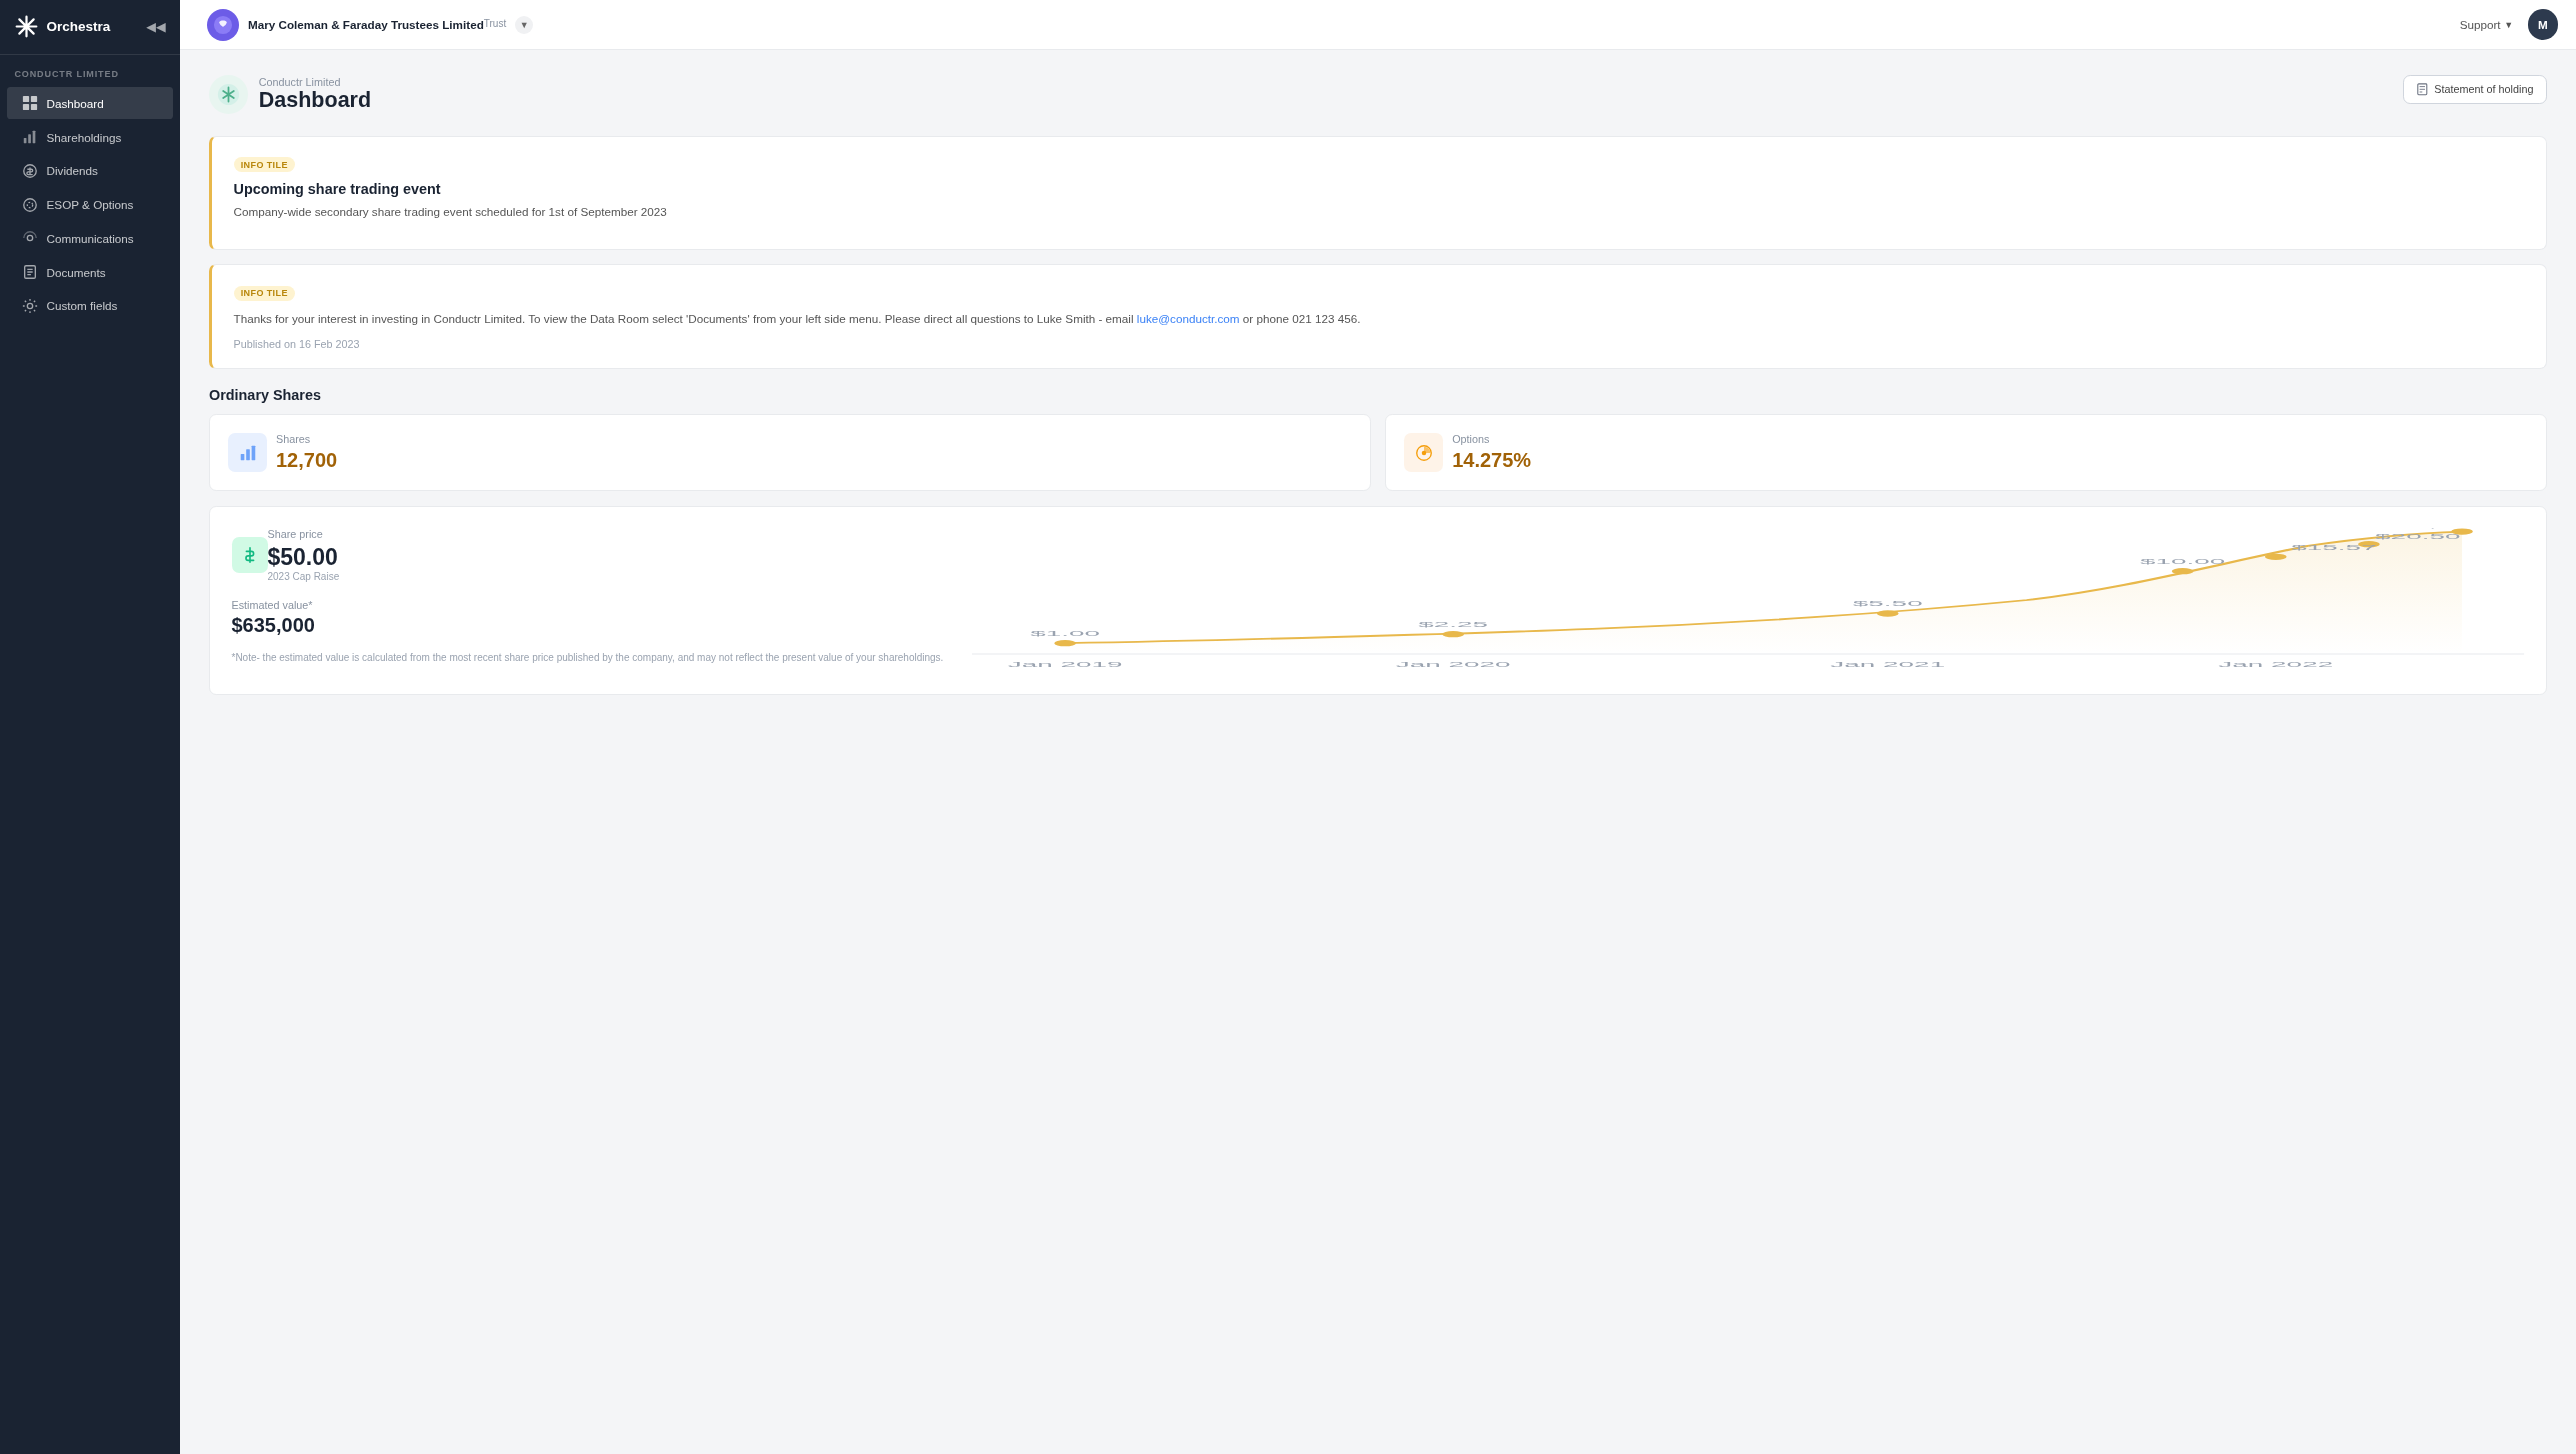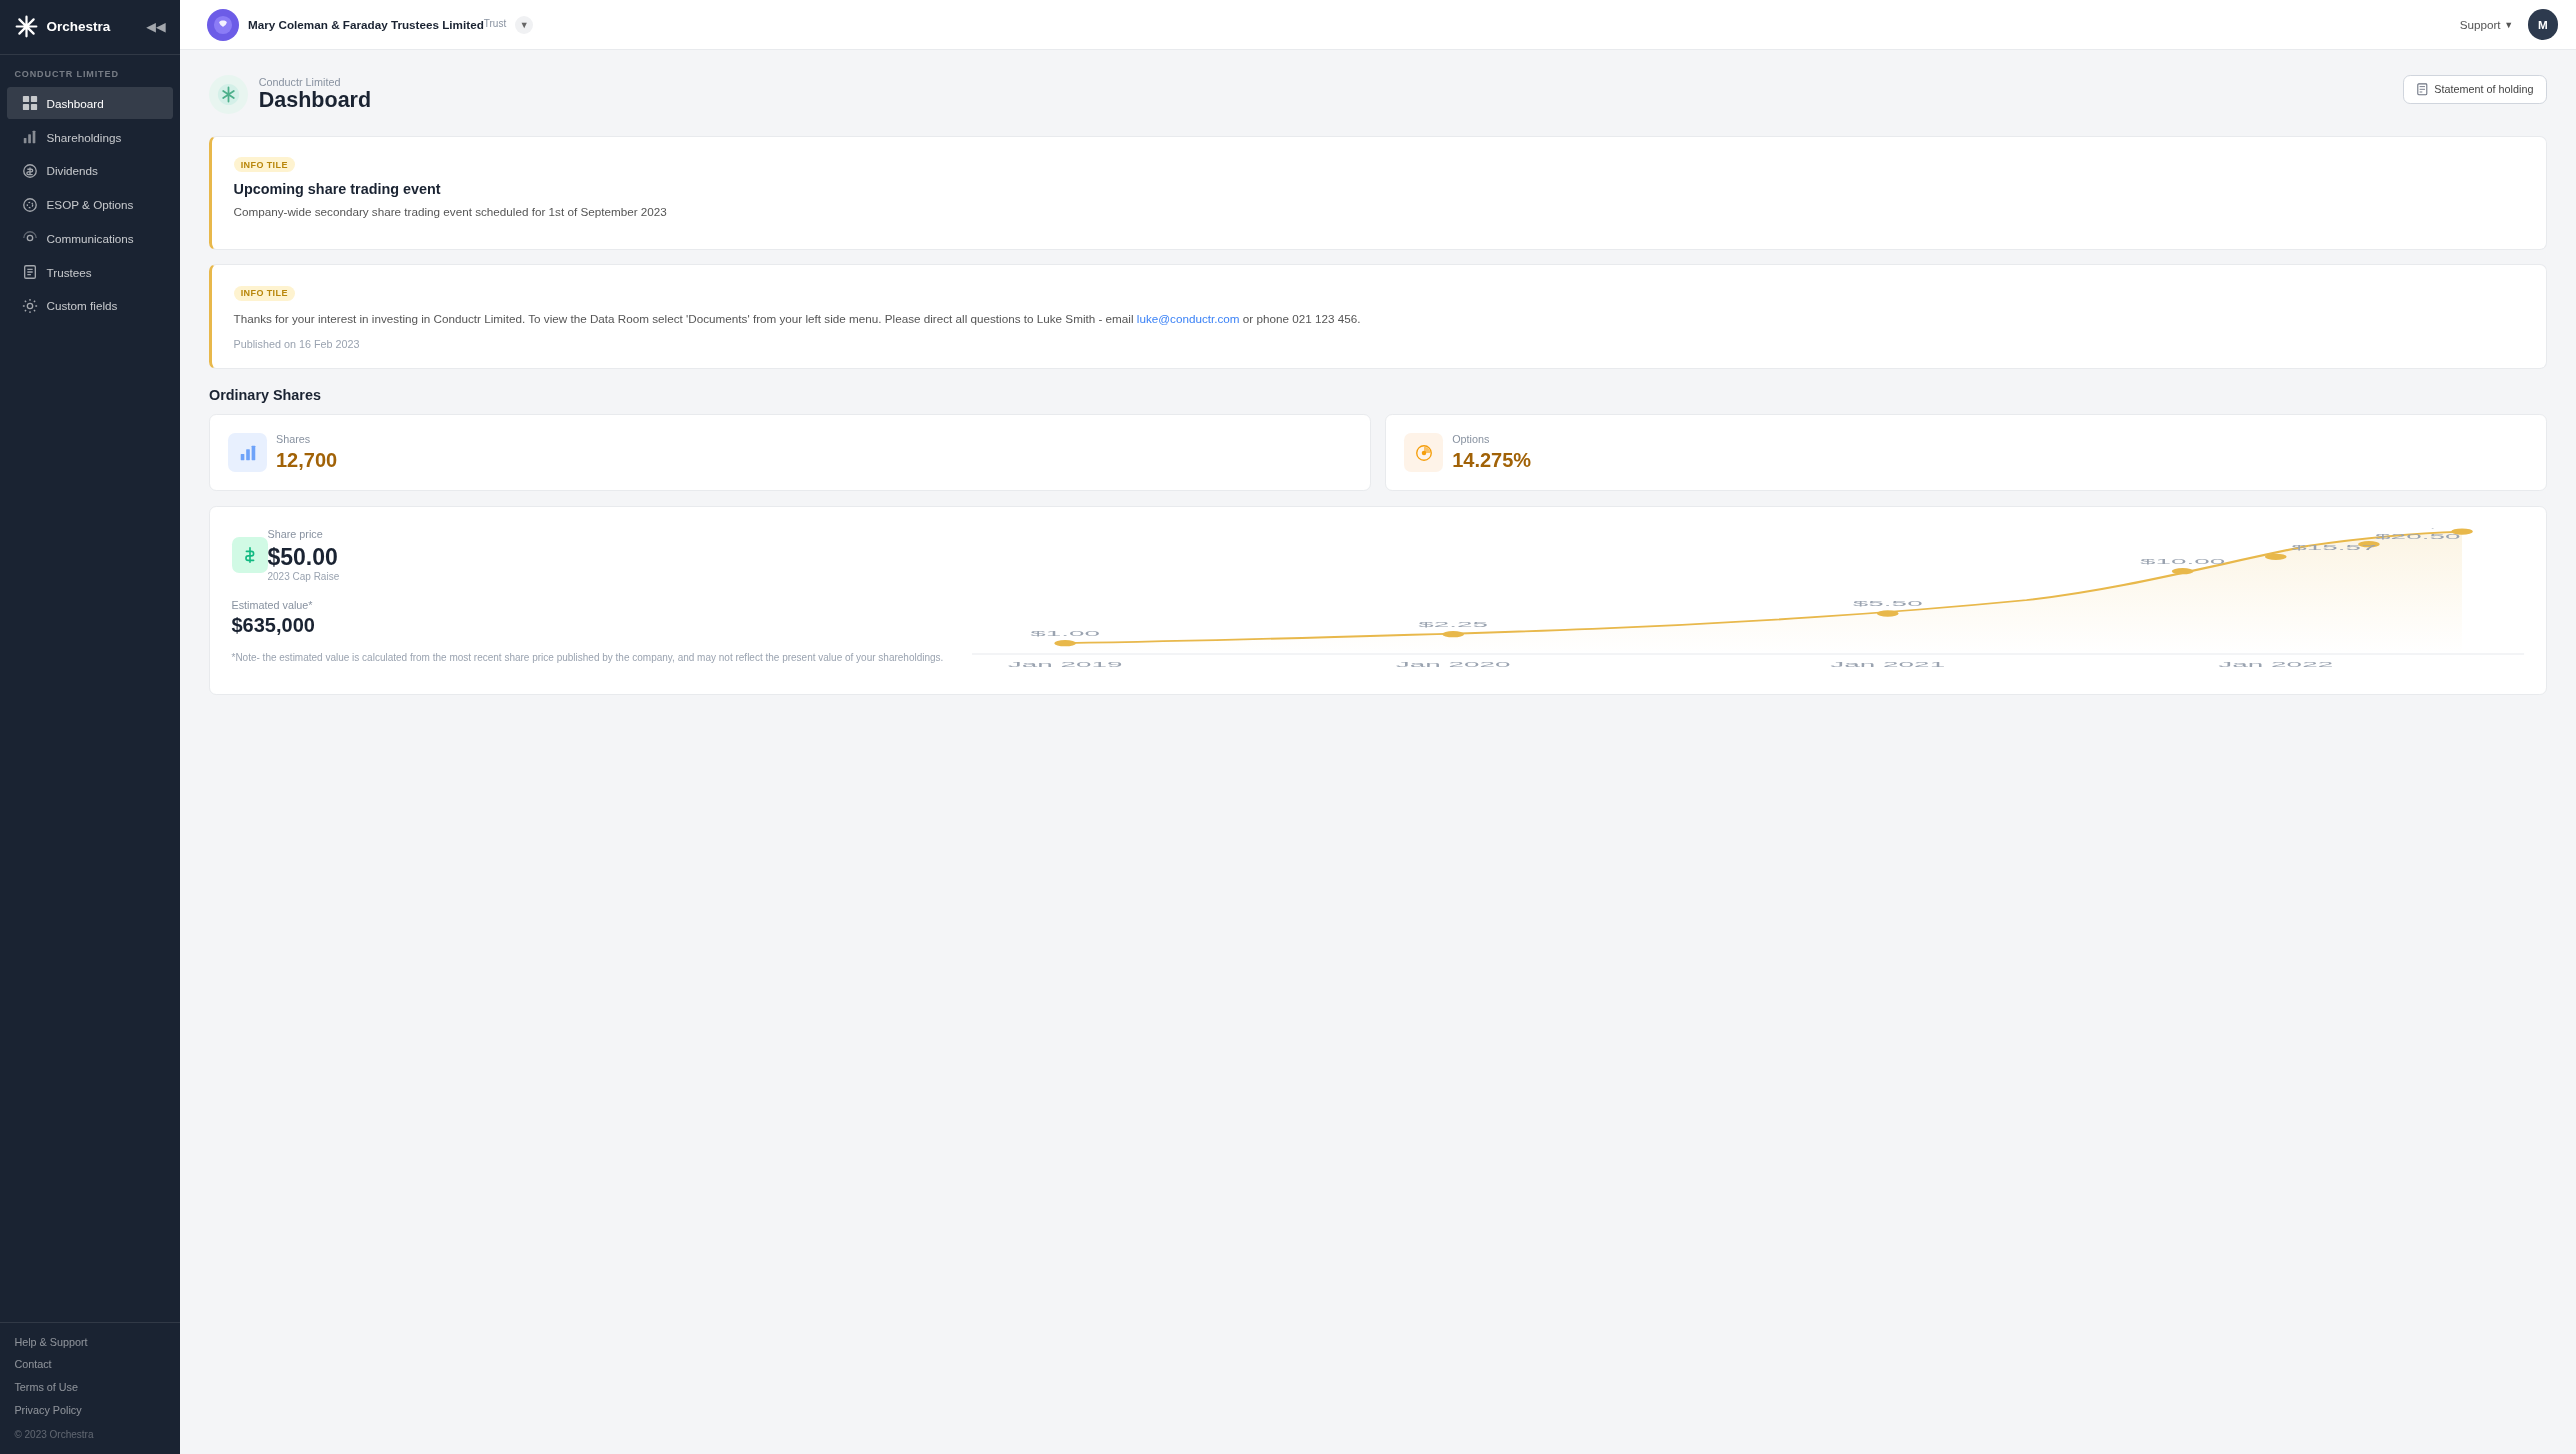--- a/index.html
+++ b/index.html
@@ -148,38 +148,31 @@
         <path d="M9 2a7 7 0 0 0-7 7" opacity="0.5"></path>
       </svg>
       <span>Communications</span>
     </div>
 
     <div class="nav-item">
       <svg class="nav-icon" viewBox="0 0 18 18" fill="none" stroke="currentColor" stroke-width="1.5">
         <rect x="3" y="2" width="12" height="14" rx="1.5"></rect>
         <path d="M6 6h6M6 9h6M6 12h4"></path>
       </svg>
-      <span>Trustees</span>
+      <span>Documents</span>
     </div>
 
     <div class="nav-item">
       <svg class="nav-icon" viewBox="0 0 18 18" fill="none" stroke="currentColor" stroke-width="1.5">
         <circle cx="9" cy="9" r="3"></circle>
         <path d="M9 1v2M9 15v2M1 9h2M15 9h2M3.2 3.2l1.4 1.4M13.4 13.4l1.4 1.4M3.2 14.8l1.4-1.4M13.4 4.6l1.4-1.4"></path>
       </svg>
       <span>Custom fields</span>
     </div>
 
-    <div class="sidebar-bottom">
-      <span class="sidebar-bottom-link">Help &amp; Support</span>
-      <span class="sidebar-bottom-link">Contact</span>
-      <span class="sidebar-bottom-link">Terms of Use</span>
-      <span class="sidebar-bottom-link">Privacy Policy</span>
-      <div class="sidebar-copyright">© 2023 Orchestra</div>
-    </div>
   </nav>
 
   <div class="main-area">
 
     <header class="top-header">
       <div class="trust-selector">
         <div class="trust-avatar">
           <svg width="20" height="20" viewBox="0 0 22 22" fill="none">
             <circle cx="11" cy="11" r="10" fill="#8b7cf6"></circle>
             <path d="M7 8 C7 5.5 15 5.5 15 8 C15 11 11 13 11 13 C11 13 7 11 7 8Z" fill="#fff" opacity="0.9"></path>

